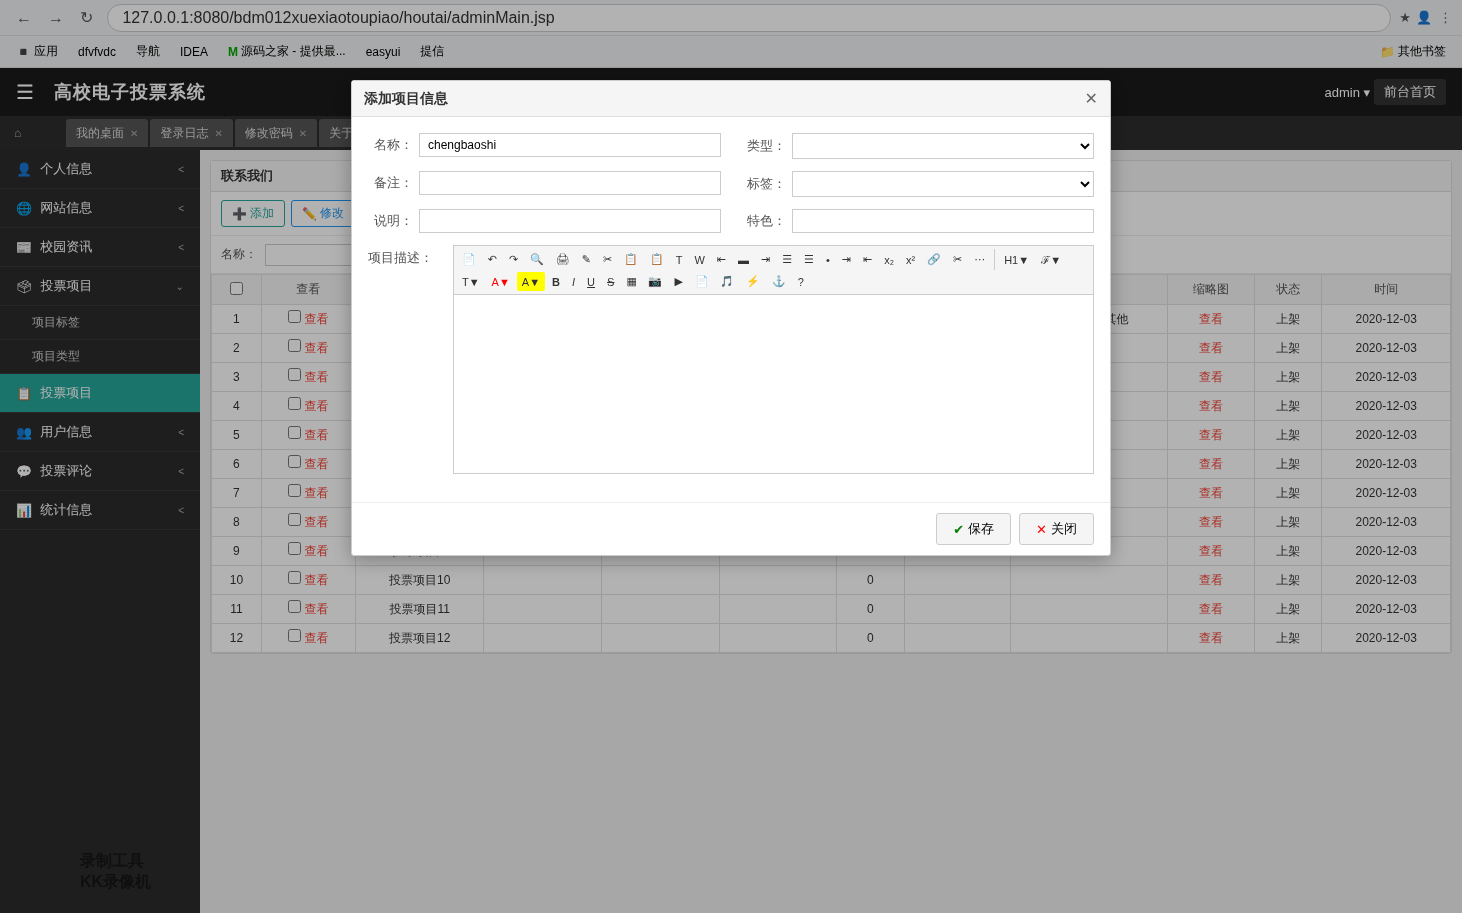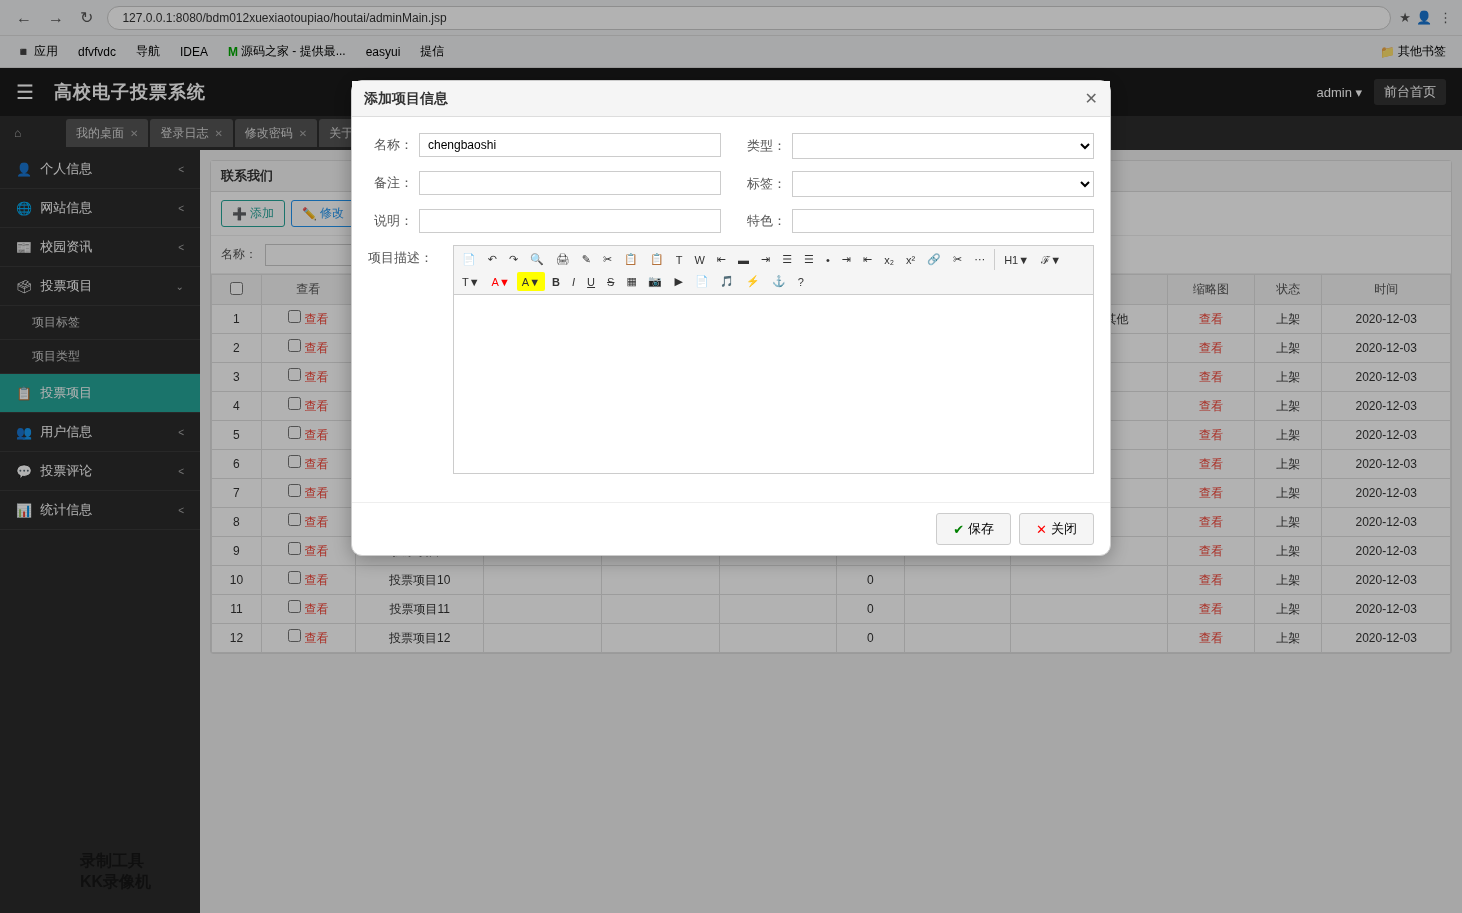--- a/index.html
+++ b/index.html
@@ -2,34 +2,34 @@
 <html><head>
   <meta charset="utf-8">
   <style>
     * { box-sizing: border-box; margin: 0; padding: 0; }
     body { font-family: 'Microsoft YaHei', Arial, sans-serif; font-size: 13px; background: #f0f0f0; overflow: hidden; }
 
     
     .browser-bar { background: #f1f3f4; height: 36px; display: flex; align-items: center; padding: 0 10px; border-bottom: 1px solid #ddd; gap: 8px; }
     .browser-nav { display: flex; gap: 4px; }
     .browser-nav button { background: none; border: none; cursor: pointer; font-size: 16px; color: #555; padding: 2px 6px; border-radius: 50%; }
-    .url-bar { flex: 1; background: white; border: 1px solid #ccc; border-radius: 20px; padding: 4px 14px; font-size: 12px; color: #333; }
+    .url-bar { flex: 1; background: white; border: 1px solid #ccc; border-radius: 20px; padding: 4px 14px; font-size: 16px; color: #333; }
     .browser-actions { display: flex; gap: 6px; color: #555; }
 
     
     .bookmarks-bar { background: #f1f3f4; height: 32px; display: flex; align-items: center; padding: 0 10px; gap: 8px; border-bottom: 1px solid #ddd; font-size: 12px; }
     .bookmark-item { display: flex; align-items: center; gap: 3px; padding: 2px 6px; border-radius: 3px; cursor: pointer; white-space: nowrap; }
 
     
     .app-wrapper { display: flex; flex-direction: column; height: calc(913px - 36px - 32px); }
 
     
     .app-header { background: #1a1a1a; color: white; height: 48px; display: flex; align-items: center; padding: 0 16px; justify-content: space-between; }
     .app-title { font-size: 18px; font-weight: bold; letter-spacing: 1px; }
-    .header-right { display: flex; align-items: center; gap: 12px; }
+    .header-right { display: flex; align-items: center; gap: 4px; }
     .menu-icon { font-size: 20px; cursor: pointer; margin-right: 8px; }
     .admin-btn { color: white; font-size: 13px; cursor: pointer; }
     .front-btn { color: white; font-size: 13px; cursor: pointer; background: #333; padding: 4px 10px; border-radius: 3px; }
 
     
     .tab-bar { background: #2d2d2d; display: flex; align-items: center; padding: 0 4px; height: 34px; overflow-x: auto; flex-wrap: nowrap; }
     .tab-bar::-webkit-scrollbar { height: 3px; }
     .tab-item { display: flex; align-items: center; gap: 4px; padding: 0 10px; height: 28px; background: #555; color: #ddd; font-size: 12px; cursor: pointer; border-radius: 3px 3px 0 0; margin-right: 2px; white-space: nowrap; min-width: 60px; }
     .tab-item.active { background: #f0f0f0; color: #333; }
     .tab-home { background: none; color: #aaa; }
@@ -71,21 +71,21 @@
     .search-btn { display: flex; align-items: center; gap: 3px; padding: 3px 10px; background: white; border: 1px solid #ccc; cursor: pointer; font-size: 12px; color: #555; border-radius: 3px; }
 
     
     .data-table { width: 100%; border-collapse: collapse; font-size: 12px; }
     .data-table th { background: #f5f5f5; padding: 6px 8px; border: 1px solid #e0e0e0; text-align: center; color: #555; font-weight: normal; }
     .data-table td { padding: 5px 8px; border: 1px solid #e0e0e0; text-align: center; color: #333; }
     .view-link { color: #f44336; cursor: pointer; text-decoration: none; }
 
     
     .modal-overlay { position: fixed; top: 0; left: 0; right: 0; bottom: 0; background: rgba(0,0,0,0.3); z-index: 100; display: flex; justify-content: center; align-items: flex-start; padding-top: 80px; }
-    .modal { background: white; width: 760px; border: 1px solid #ccc; border-radius: 11px; box-shadow: 0 4px 20px rgba(0,0,0,0.3); }
+    .modal { background: white; width: 760px; border: 1px solid #ccc; border-radius: 3px; box-shadow: 0 4px 20px rgba(0,0,0,0.3); }
     .modal-header { background: #f5f5f5; padding: 8px 12px; display: flex; justify-content: space-between; align-items: center; border-bottom: 1px solid #ddd; }
     .modal-title { font-size: 14px; font-weight: bold; color: #333; }
     .modal-close { cursor: pointer; font-size: 16px; color: #666; background: none; border: none; }
     .modal-body { padding: 16px; }
     .form-row { display: flex; align-items: flex-start; gap: 20px; margin-bottom: 12px; }
     .form-group { display: flex; align-items: center; gap: 6px; flex: 1; }
     .form-label { font-size: 13px; color: #555; white-space: nowrap; min-width: 45px; text-align: right; }
     .form-input { border: 1px solid #ccc; padding: 4px 8px; font-size: 12px; flex: 1; }
     .form-select { border: 1px solid #ccc; padding: 4px 8px; font-size: 12px; flex: 1; background: white; }
 

